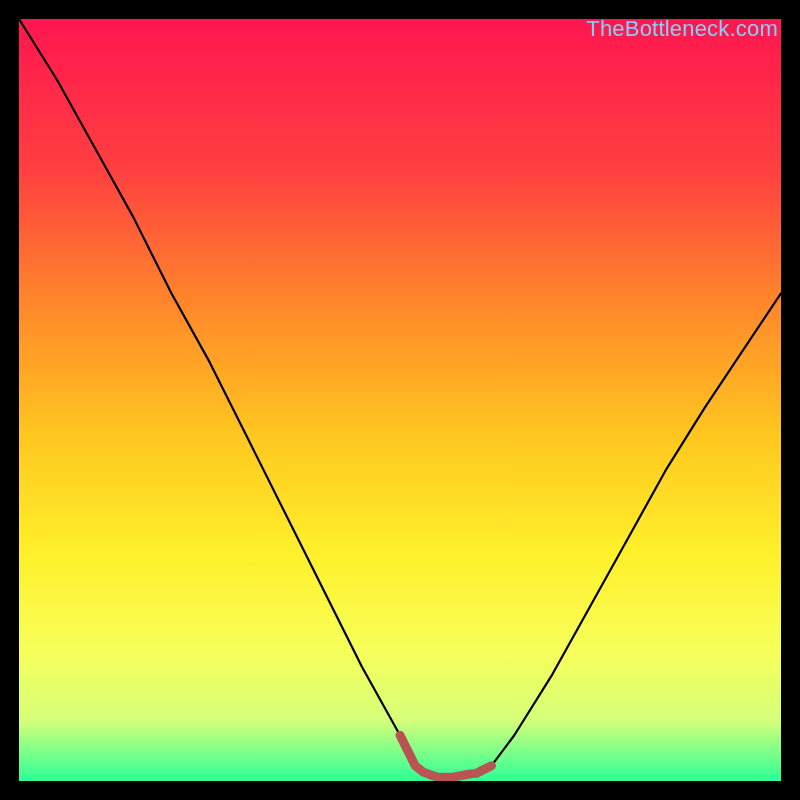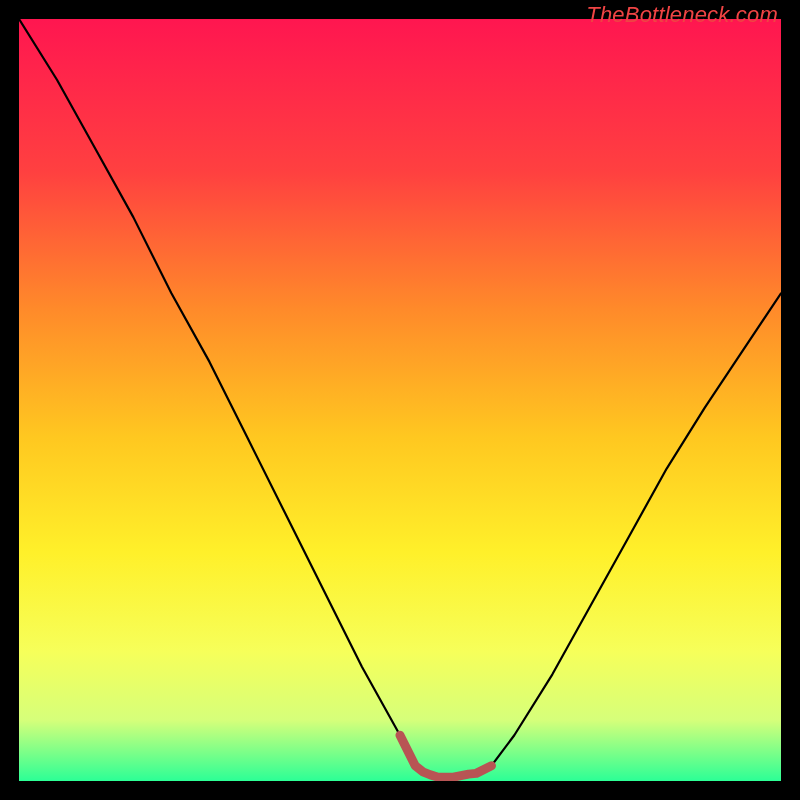--- a/index.html
+++ b/index.html
@@ -14,28 +14,27 @@
   .frame {
     position: absolute;
     left: 19px;
     top: 19px;
     width: 762px;
     height: 762px;
     background: #000000;
   }
   .watermark {
     position: absolute;
-    top: 2px;
+    top: 16px;
     right: 22px;
-    color: #ef4444;
+    color: #7dd3fc;
     font-size: 22px;
     font-weight: 500;
     letter-spacing: 0.2px;
     z-index: 20;
-    font-style: italic;
   }
   svg {
     display: block;
   }
 </style>
 </head>
 <body>
 
 <div class="frame">
   <svg id="chart-svg" width="762" height="762" viewBox="0 0 762 762">

